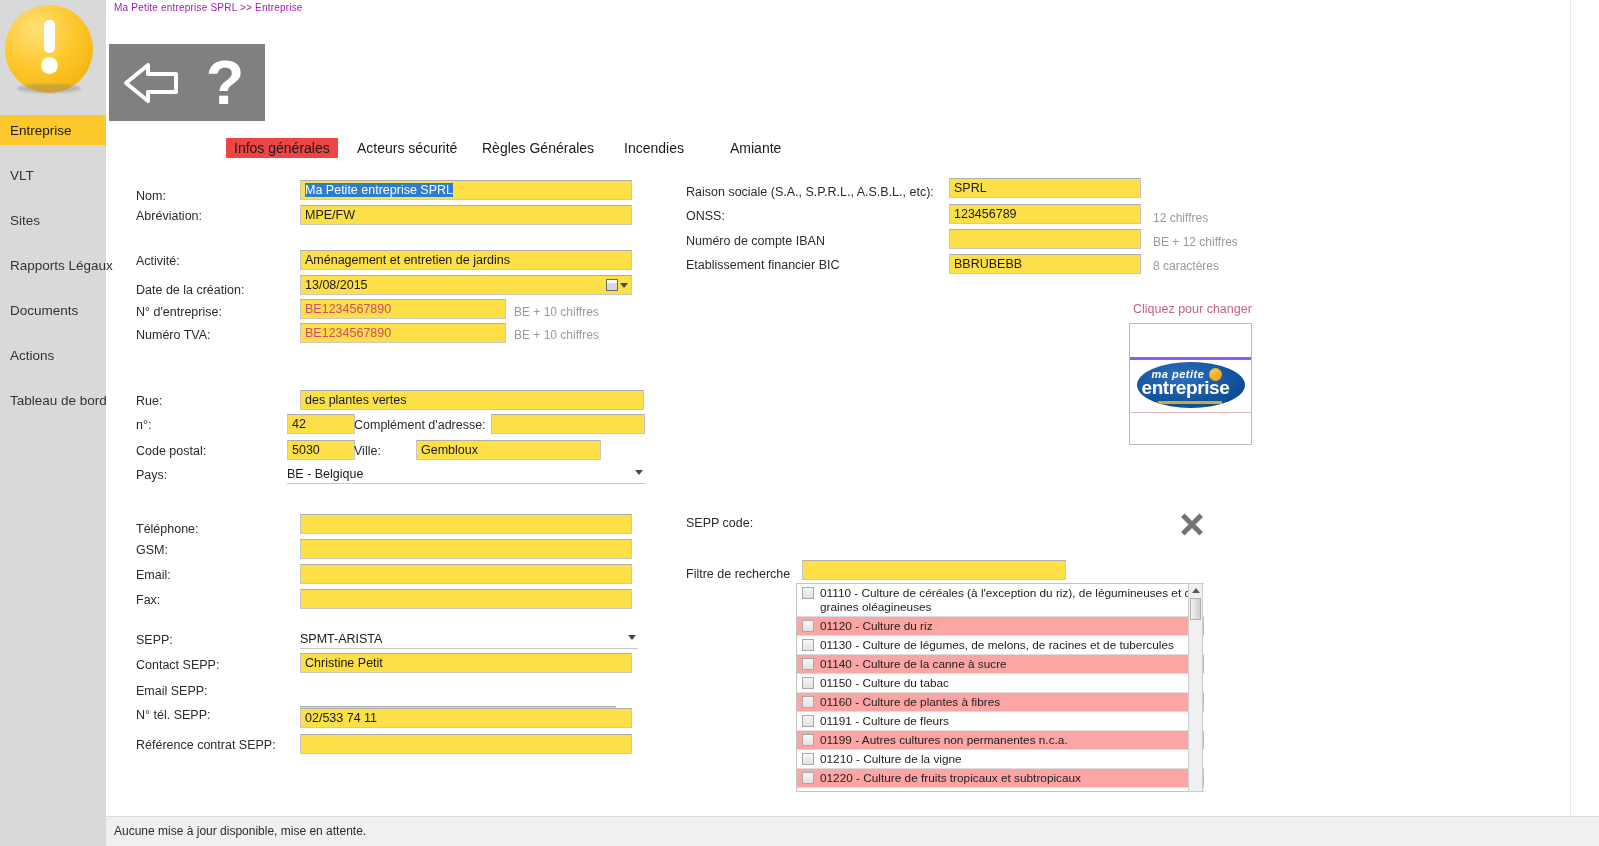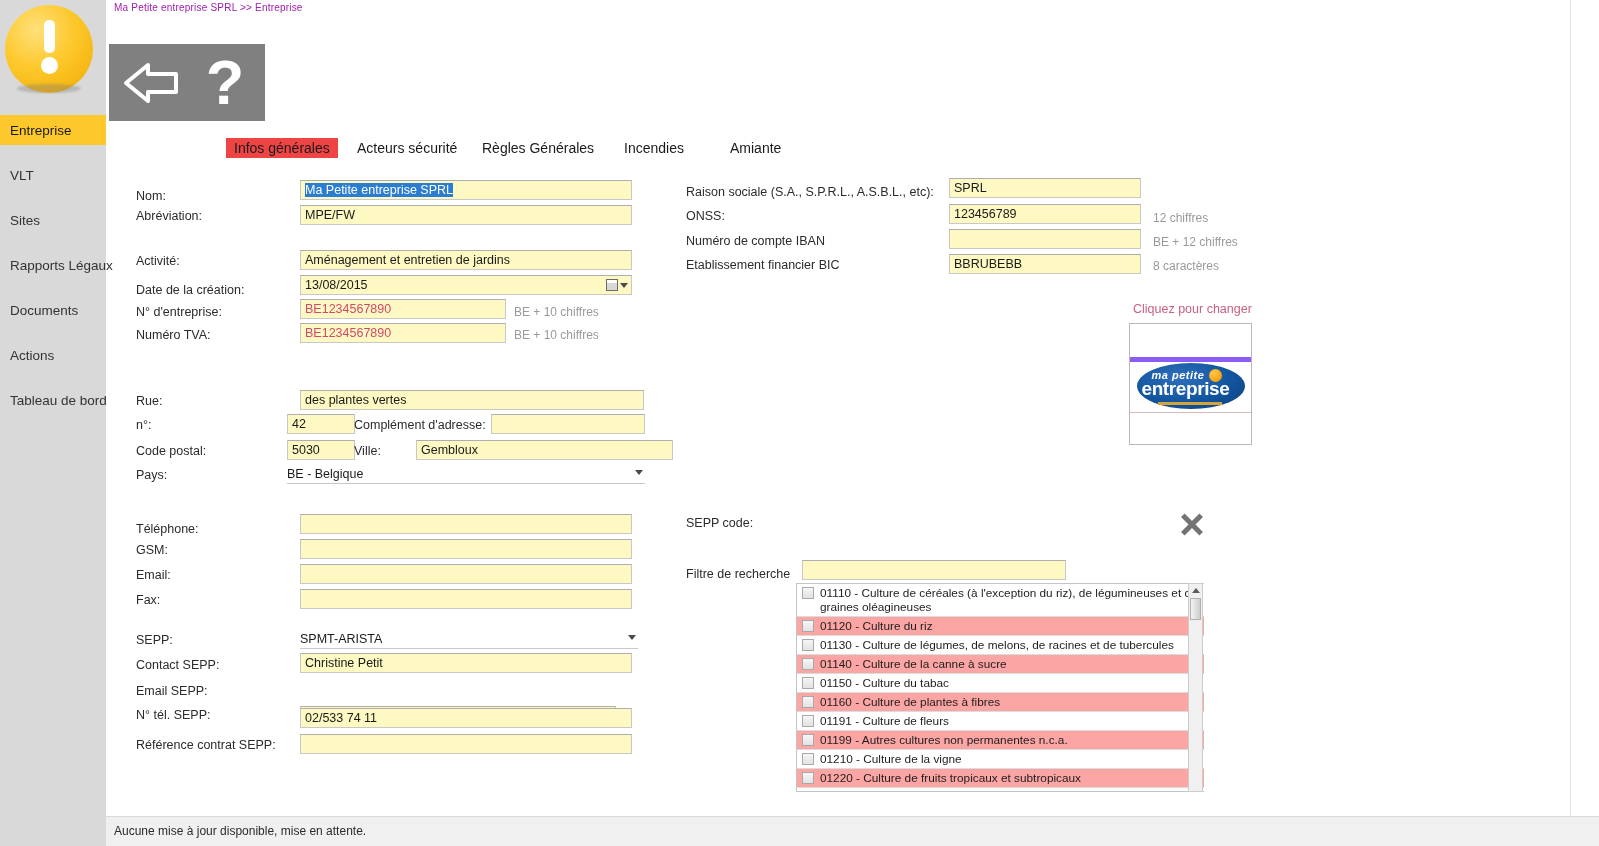--- a/index.html
+++ b/index.html
@@ -159,21 +159,21 @@
   }
   .hintlbl {
     position: absolute;
     font-size: 12px;
     color: #9a9a9a;
     white-space: nowrap;
   }
 
   .tb {
     position: absolute;
-    background: #fef9c3;
+    background: #fde047;
     border: 1px solid #c8c8c8;
     border-top-color: #aeaeae;
     font-size: 12.5px;
     color: #1a1a1a;
     padding: 0 4px;
     display: flex;
     align-items: center;
     height: 20px;
     white-space: nowrap;
     overflow: hidden;
@@ -237,21 +237,21 @@
     left: 1023px; top: 323px;
     width: 123px; height: 122px;
     border: 1px solid #b8b8b8;
     background: #ffffff;
     cursor: pointer;
   }
   .logo-inner {
     position: absolute;
     left: 0; top: 33px;
     width: 121px; height: 56px;
-    border-top: 5px solid #8b5cf6;
+    border-top: 3px solid #8b5cf6;
     border-bottom: 1px solid #d8b8b8;
     display: flex; align-items: center; justify-content: center;
   }
   .mpe {
     position: relative;
     width: 112px; height: 50px;
   }
   .mpe .ellipse {
     position: absolute;
     left: 2px; top: 1px;
@@ -517,21 +517,21 @@
       <div class="lbl" style="left:248px; top:262px">Complément d'adresse:</div>
       <div class="tb" style="left:385px; top:258px; width:154px">
         <span></span>
       </div>
 
       <div class="lbl" style="left:30px; top:288px">Code postal:</div>
       <div class="tb" style="left:181px; top:284px; width:68px">
         <span>5030</span>
       </div>
       <div class="lbl" style="left:248px; top:288px">Ville:</div>
-      <div class="tb" style="left:310px; top:284px; width:257px">
+      <div class="tb" style="left:310px; top:284px; width:185px">
         <span>Gembloux</span>
       </div>
 
       <div class="lbl" style="left:30px; top:312px">Pays:</div>
       <div class="ddl" style="left:181px; top:308px; width:358px">
         <span>BE - Belgique</span>
         <span class="arrow"></span>
       </div>
 
       <div class="lbl" style="left:30px; top:366px">Téléphone:</div>

